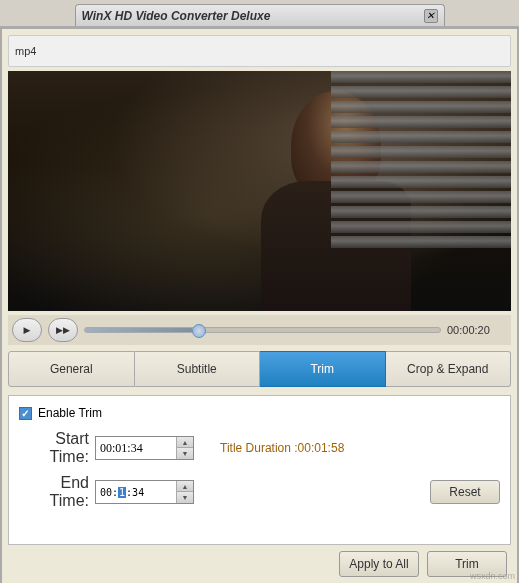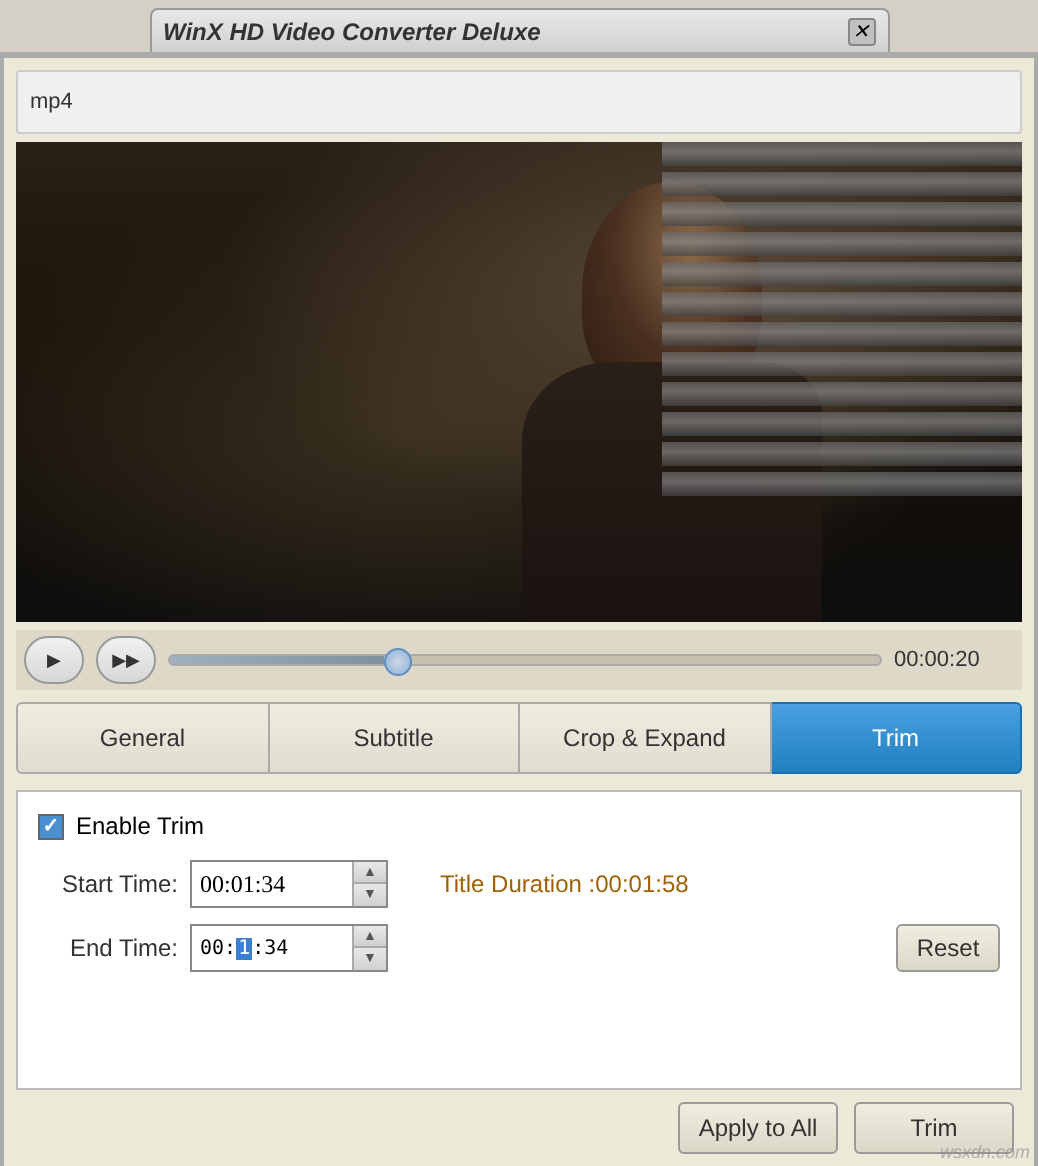--- a/index.html
+++ b/index.html
@@ -264,21 +264,21 @@
       display: flex;
       align-items: center;
       margin-bottom: 8px;
       gap: 6px;
     }
 
     .form-label {
       width: 70px;
       text-align: right;
       color: #333;
-      font-size: 12px;
+      font-size: 16px;
     }
 
     .time-input-group {
       display: flex;
       align-items: center;
       border: 1px solid #888;
       background: #fff;
     }
 
     .time-input {
@@ -315,21 +315,21 @@
       border-bottom: 1px solid #aaa;
     }
 
     .title-duration {
       font-size: 12px;
       color: #a16207;
       margin-left: 20px;
     }
 
     .reset-btn {
-      width: 52px;
+      width: 70px;
       height: 24px;
       background: linear-gradient(to bottom, #f0ece0, #dcd8c8);
       border: 1px solid #999;
       border-radius: 3px;
       font-size: 12px;
       color: #333;
       cursor: pointer;
       display: flex;
       align-items: center;
       justify-content: center;
@@ -360,21 +360,20 @@
       background: linear-gradient(to bottom, #f0ece0, #dcd8c8);
     }
 
     .watermark {
       position: fixed;
       bottom: 2px;
       right: 4px;
       font-size: 9px;
       color: #888;
       opacity: 0.6;
-      font-style: italic;
     }
   </style>
 </head>
 <body>
 
 <div style="display:flex; justify-content:flex-end; padding-top:4px;font-style:italic;">
   <div class="title-bar">
     <span class="title-bar-text">WinX HD Video Converter Deluxe</span>
     <div class="title-bar-close">✕</div>
   </div>
@@ -412,22 +411,22 @@
     <div class="seek-bar">
       <div class="seek-bar-filled"></div>
       <div class="seek-thumb"></div>
     </div>
     <span class="time-display">00:00:20</span>
   </div>
 
   <div class="tabs-row">
     <div class="tab">General</div>
     <div class="tab">Subtitle</div>
+    <div class="tab active">Trim</div>
     <div class="tab">Crop &amp; Expand</div>
-    <div class="tab active">Trim</div>
   </div>
 
   <div class="panel">
 
     <div class="enable-trim-row">
       <div class="checkbox">
         <span class="checkbox-check">✓</span>
       </div>
       <span>Enable Trim</span>
     </div>

